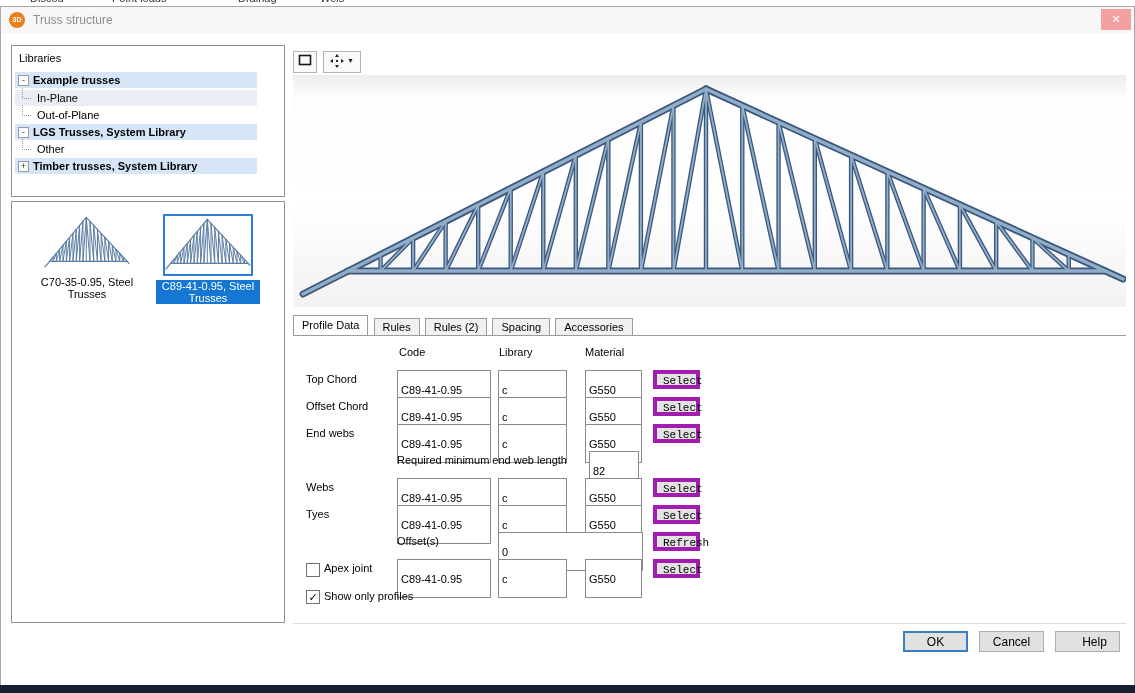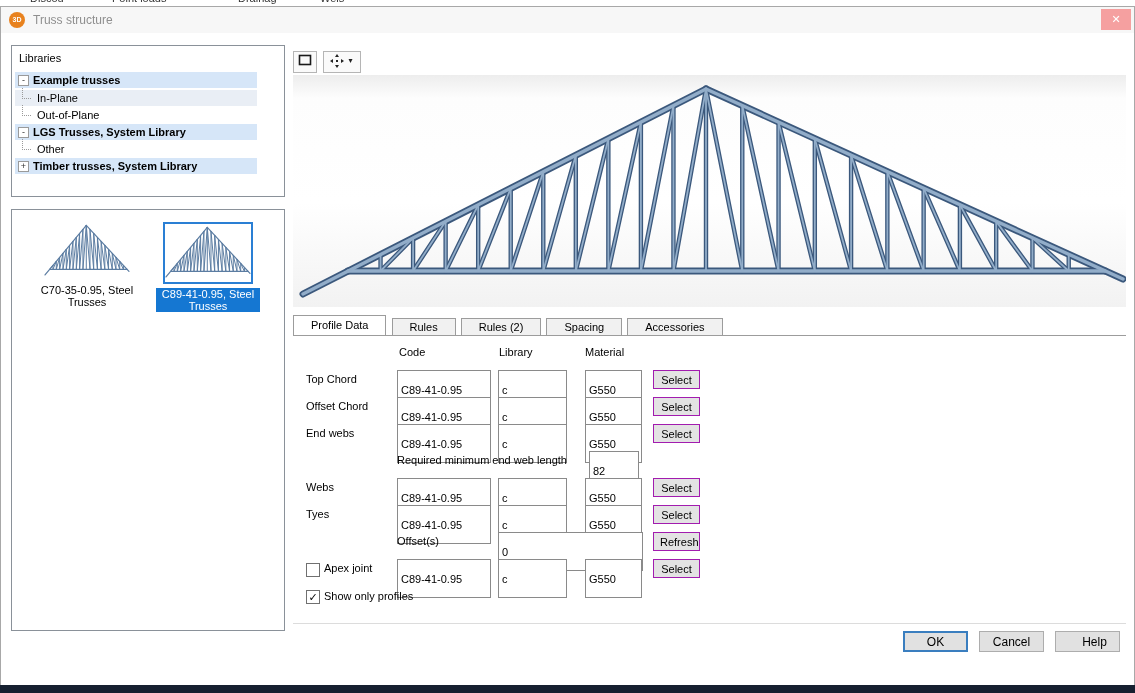--- a/index.html
+++ b/index.html
@@ -23,51 +23,51 @@
   .lib-header{position:absolute;left:7px;top:6px;}
   .tree-row{position:absolute;left:3px;height:16px;line-height:16px;width:calc(100% - 30px);}
   .tree-row.hl{background:#d6e6f8;}
   .tree-row.hl2{background:#e9eef5;}
   .expander{position:absolute;left:3px;top:3px;width:9px;height:9px;border:1px solid #9a9a9a;background:#fff;font-size:9px;line-height:8px;text-align:center;color:#333;}
   .tree-label{position:absolute;left:18px;white-space:nowrap;}
   .tree-label.b{font-weight:bold;}
   .conn{position:absolute;left:7px;top:-2px;width:8px;height:10px;border-left:1px dotted #9a9a9a;border-bottom:1px dotted #9a9a9a;}
   .tree-label.child{left:22px;}
 
-  .thumb-panel{left:10px;top:194px;width:272px;height:420px;margin-top:8px;}
+  .thumb-panel{left:10px;top:194px;width:272px;height:420px;}
   .thumb{position:absolute;top:12px;}
   .thumb-img{display:block;width:86px;height:58px;margin:0 auto;background:#fff;}
   .thumb.selected .thumb-img{border:2px solid #2a7fd4;}
   .thumb-caption{display:block;width:104px;margin:4px auto 0;text-align:center;line-height:12px;}
   .thumb.selected .thumb-caption{background:#1577d2;color:#fff;}
 
   
   .toolbar{position:absolute;left:292px;top:44px;height:22px;}
   .tool-btn{display:inline-block;vertical-align:top;height:20px;border:1px solid #b5b5b5;background:#fafafa;margin-right:3px;text-align:center;}
   .tool-btn svg{display:inline-block;vertical-align:middle;margin-top:2px;}
   .dd-arrow{display:inline-block;vertical-align:middle;font-size:8px;color:#222;margin:0 2px;}
 
   
   .preview{position:absolute;left:292px;top:68px;width:833px;height:232px;background:linear-gradient(180deg,#ededed 0%,#fdfdfd 10%,#ffffff 55%,#f2f2f2 100%);}
   .preview svg{display:block;}
 
   
   .tabstrip{position:absolute;left:292px;top:308px;width:833px;height:20px;border-bottom:1px solid #9c9c9c;}
-  .tab{display:inline-block;position:relative;top:2px;border:1px solid #9c9c9c;border-bottom:none;background:#f1f1f1;padding:2px 17px 2px;margin-right:2px;cursor:pointer;}
+  .tab{display:inline-block;position:relative;top:2px;border:1px solid #9c9c9c;border-bottom:none;background:#f1f1f1;padding:2px 8px 2px;margin-right:2px;cursor:pointer;}
   .tab.active{top:0;background:#fff;padding-top:3px;padding-bottom:4px;z-index:3;font-weight:normal;}
 
   
   .hdr{position:absolute;color:#000;}
   .frow{position:absolute;left:0;top:0;width:100%;height:20px;}
   .f-label{position:absolute;left:305px;line-height:19px;white-space:nowrap;}
   .f-in{position:absolute;height:17px;border:1px solid #8a8a8a;font-family:inherit;font-size:11px;padding:10px 3px;background:#fff;}
   .f-code{left:396px;width:86px;}
   .f-lib{left:497px;width:61px;}
   .f-mat{left:584px;width:49px;}
-  .f-btn{position:absolute;left:652px;width:47px;height:19px;background:#e3e3e3;border:1px solid #a21caf;font-family:Liberation Sans, sans-serif;font-size:11px;cursor:pointer;}
+  .f-btn{position:absolute;left:652px;width:47px;height:19px;background:#e3e3e3;border:4px solid #a21caf;font-family:Liberation Mono, monospace;font-size:11px;cursor:pointer;}
   .cb{position:absolute;width:12px;height:12px;border:1px solid #707070;background:#fff;text-align:center;line-height:12px;font-size:11px;}
   .groove{position:absolute;left:292px;top:616px;width:833px;height:1px;background:#dcdcdc;}
 
   
   .btn{position:absolute;top:624px;width:65px;height:21px;background:#e1e1e1;border:1px solid #adadad;font-family:inherit;font-size:12px;cursor:pointer;}
   .btn.ok{border:2px solid #3a7ebf;left:902px;width:65px;}
   .btn.cancel{left:978px;}
   .btn.help{left:1054px;padding-left:20px;}
 
   .bottom-strip{position:absolute;left:0;bottom:0;width:100%;height:8px;background:#162030;z-index:3;}

